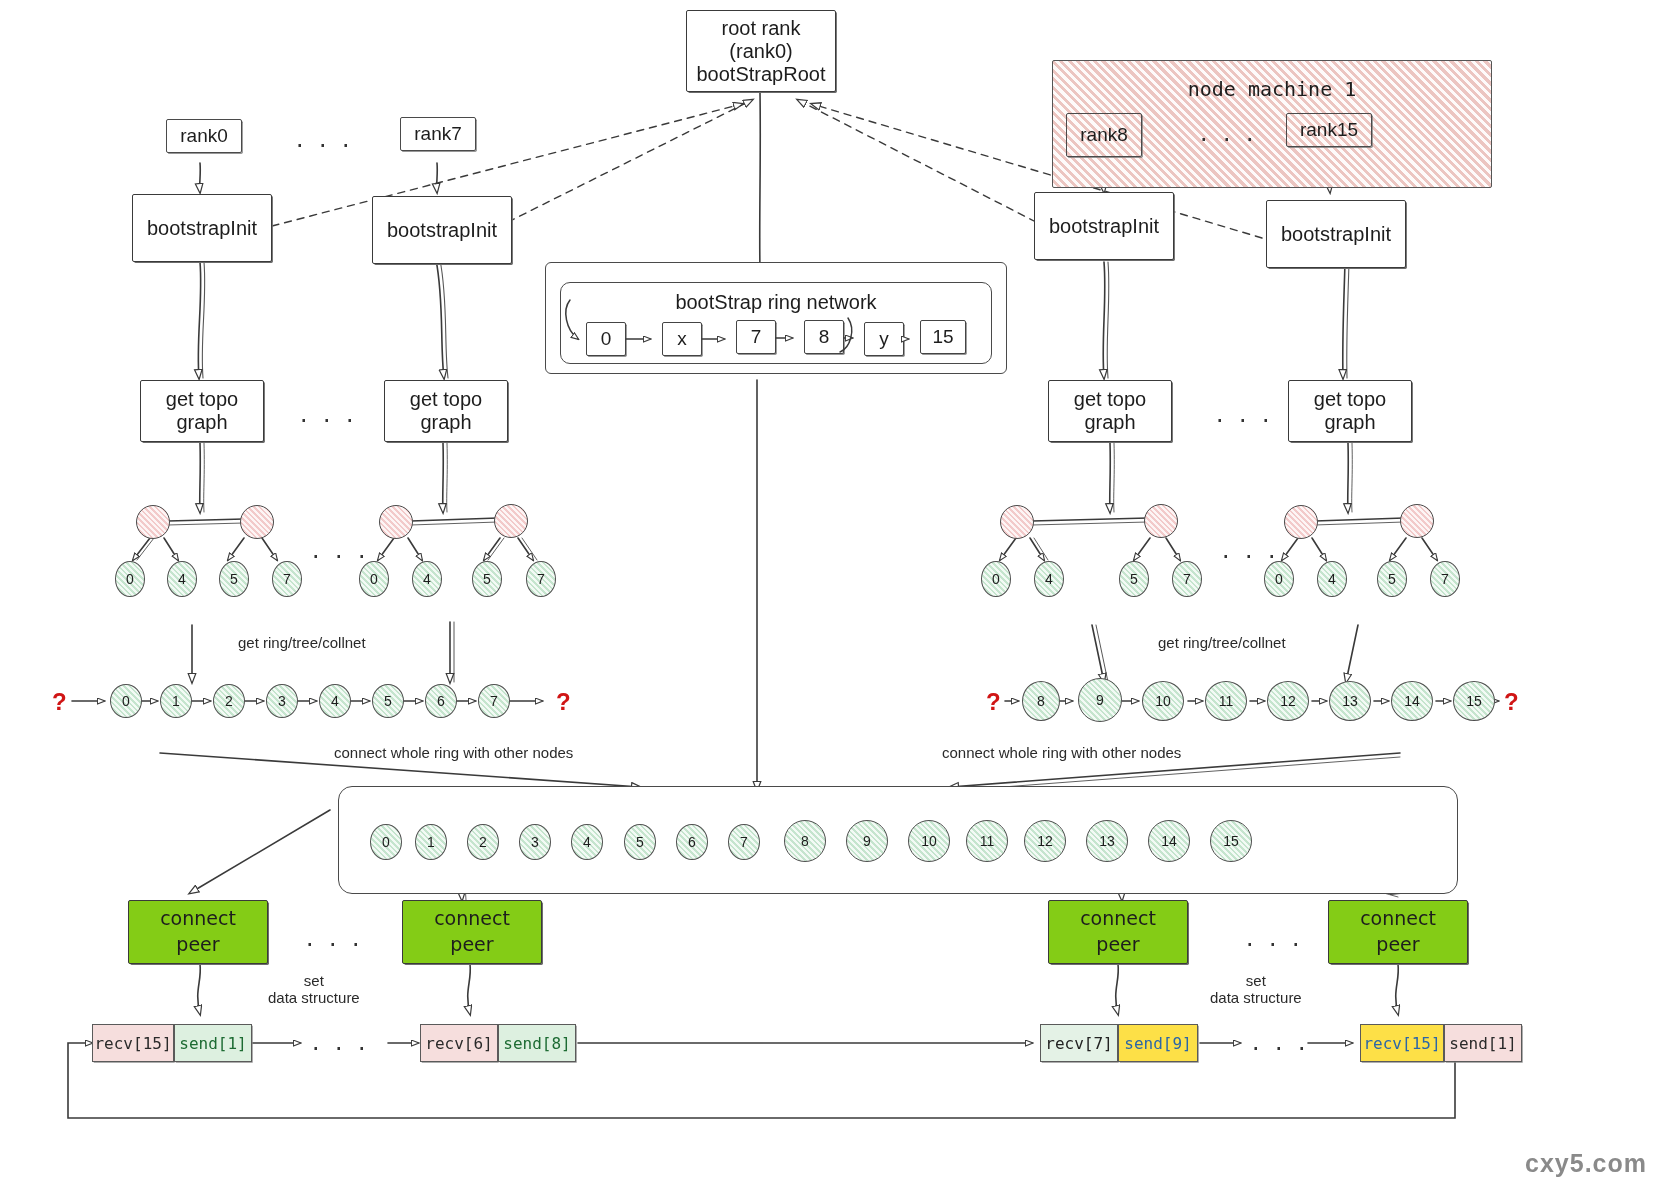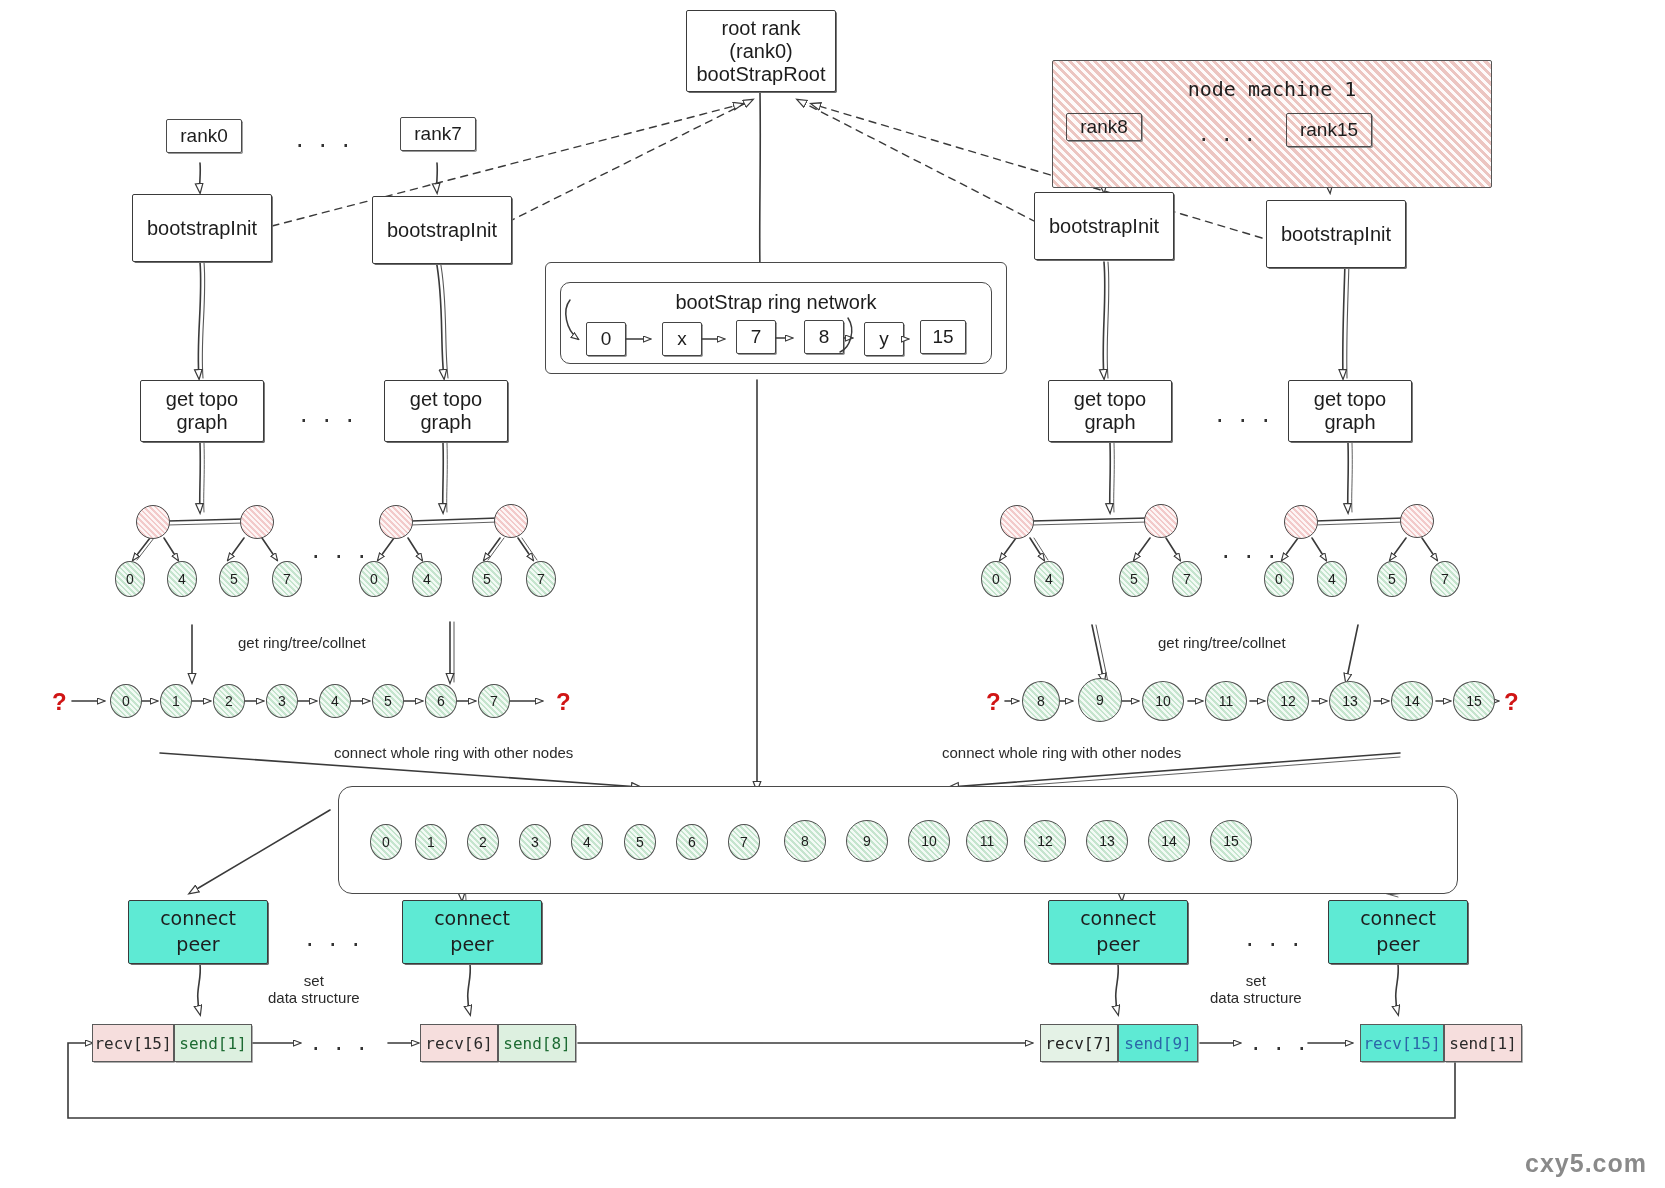--- a/index.html
+++ b/index.html
@@ -86,34 +86,34 @@
   }
   .qmark{
     position:absolute;color:#d01515;font-family:"Liberation Sans", sans-serif;
     font-size:24px;font-weight:bold;
   }
   .dots{
     position:absolute;font-family:"Liberation Sans", sans-serif;font-size:27px;
     letter-spacing:4px;color:#333;
   }
   .cpbox{
-    position:absolute;box-sizing:border-box;border:1.6px solid #3a3a3a;background:#5eead4;
+    position:absolute;box-sizing:border-box;border:1.6px solid #3a3a3a;background:#84cc16;
     display:flex;flex-direction:column;align-items:center;justify-content:center;
     font-family:"DejaVu Sans", sans-serif;font-size:19px;line-height:1.35;
     box-shadow:1.6px 1.6px 0 -0.6px #6d6d6d;border-radius:2px;
   }
   .dsbox{
     position:absolute;box-sizing:border-box;border:1.4px solid #5a5a5a;
     display:flex;align-items:center;justify-content:center;
     font-family:"DejaVu Sans Mono", monospace;font-size:16px;
     box-shadow:1.2px 1.2px 0 -0.5px #8a8a8a;
   }
   .fill-pink{background:#f6dedd;color:#2a2a2a;}
   .fill-green{background:#ddf0e0;color:#1d6b33;}
-  .fill-blue{background:#5eead4;color:#2b66a8;}
+  .fill-blue{background:#fde047;color:#2b66a8;}
   .fill-greenbg{background:#e4f2e6;color:#222;}
   .watermark{
     position:absolute;right:18px;bottom:10px;
     font-family:"Liberation Sans", sans-serif;font-size:25px;
     color:#8a8a8a;font-weight:bold;letter-spacing:1px;
   }
 </style>
 </head>
 <body>
 
@@ -273,21 +273,21 @@
     <span>bootStrapRoot</span>
   </div>
 
   <div class="rankbox" style="left:166px;top:119px;width:76px;height:34px;">rank0</div>
   <div class="dots" style="left:296px;top:123px;">. . .</div>
   <div class="rankbox" style="left:400px;top:117px;width:76px;height:34px;">rank7</div>
 
   <div class="machine pink" style="left:1052px;top:60px;width:440px;height:128px;padding-left:48px;">
     <div class="machine-title">node machine 1</div>
   </div>
-  <div class="rankbox" style="left:1066px;top:113px;width:76px;height:28px;">rank8</div>
+  <div class="rankbox" style="left:1066px;top:113px;width:76px;height:44px;">rank8</div>
   <div class="dots" style="left:1200px;top:117px;">. . .</div>
   <div class="rankbox" style="left:1286px;top:113px;width:86px;height:34px;">rank15</div>
 
   <div class="sbox sans" style="left:132px;top:194px;width:140px;height:68px;">bootstrapInit</div>
   <div class="sbox sans" style="left:372px;top:196px;width:140px;height:68px;">bootstrapInit</div>
   <div class="sbox sans" style="left:1034px;top:192px;width:140px;height:68px;">bootstrapInit</div>
   <div class="sbox sans" style="left:1266px;top:200px;width:140px;height:68px;">bootstrapInit</div>
 
   <div class="panel" style="left:545px;top:262px;width:462px;height:112px;"></div>
   <div class="panel" style="left:560px;top:282px;width:432px;height:82px;border-radius:10px;">

